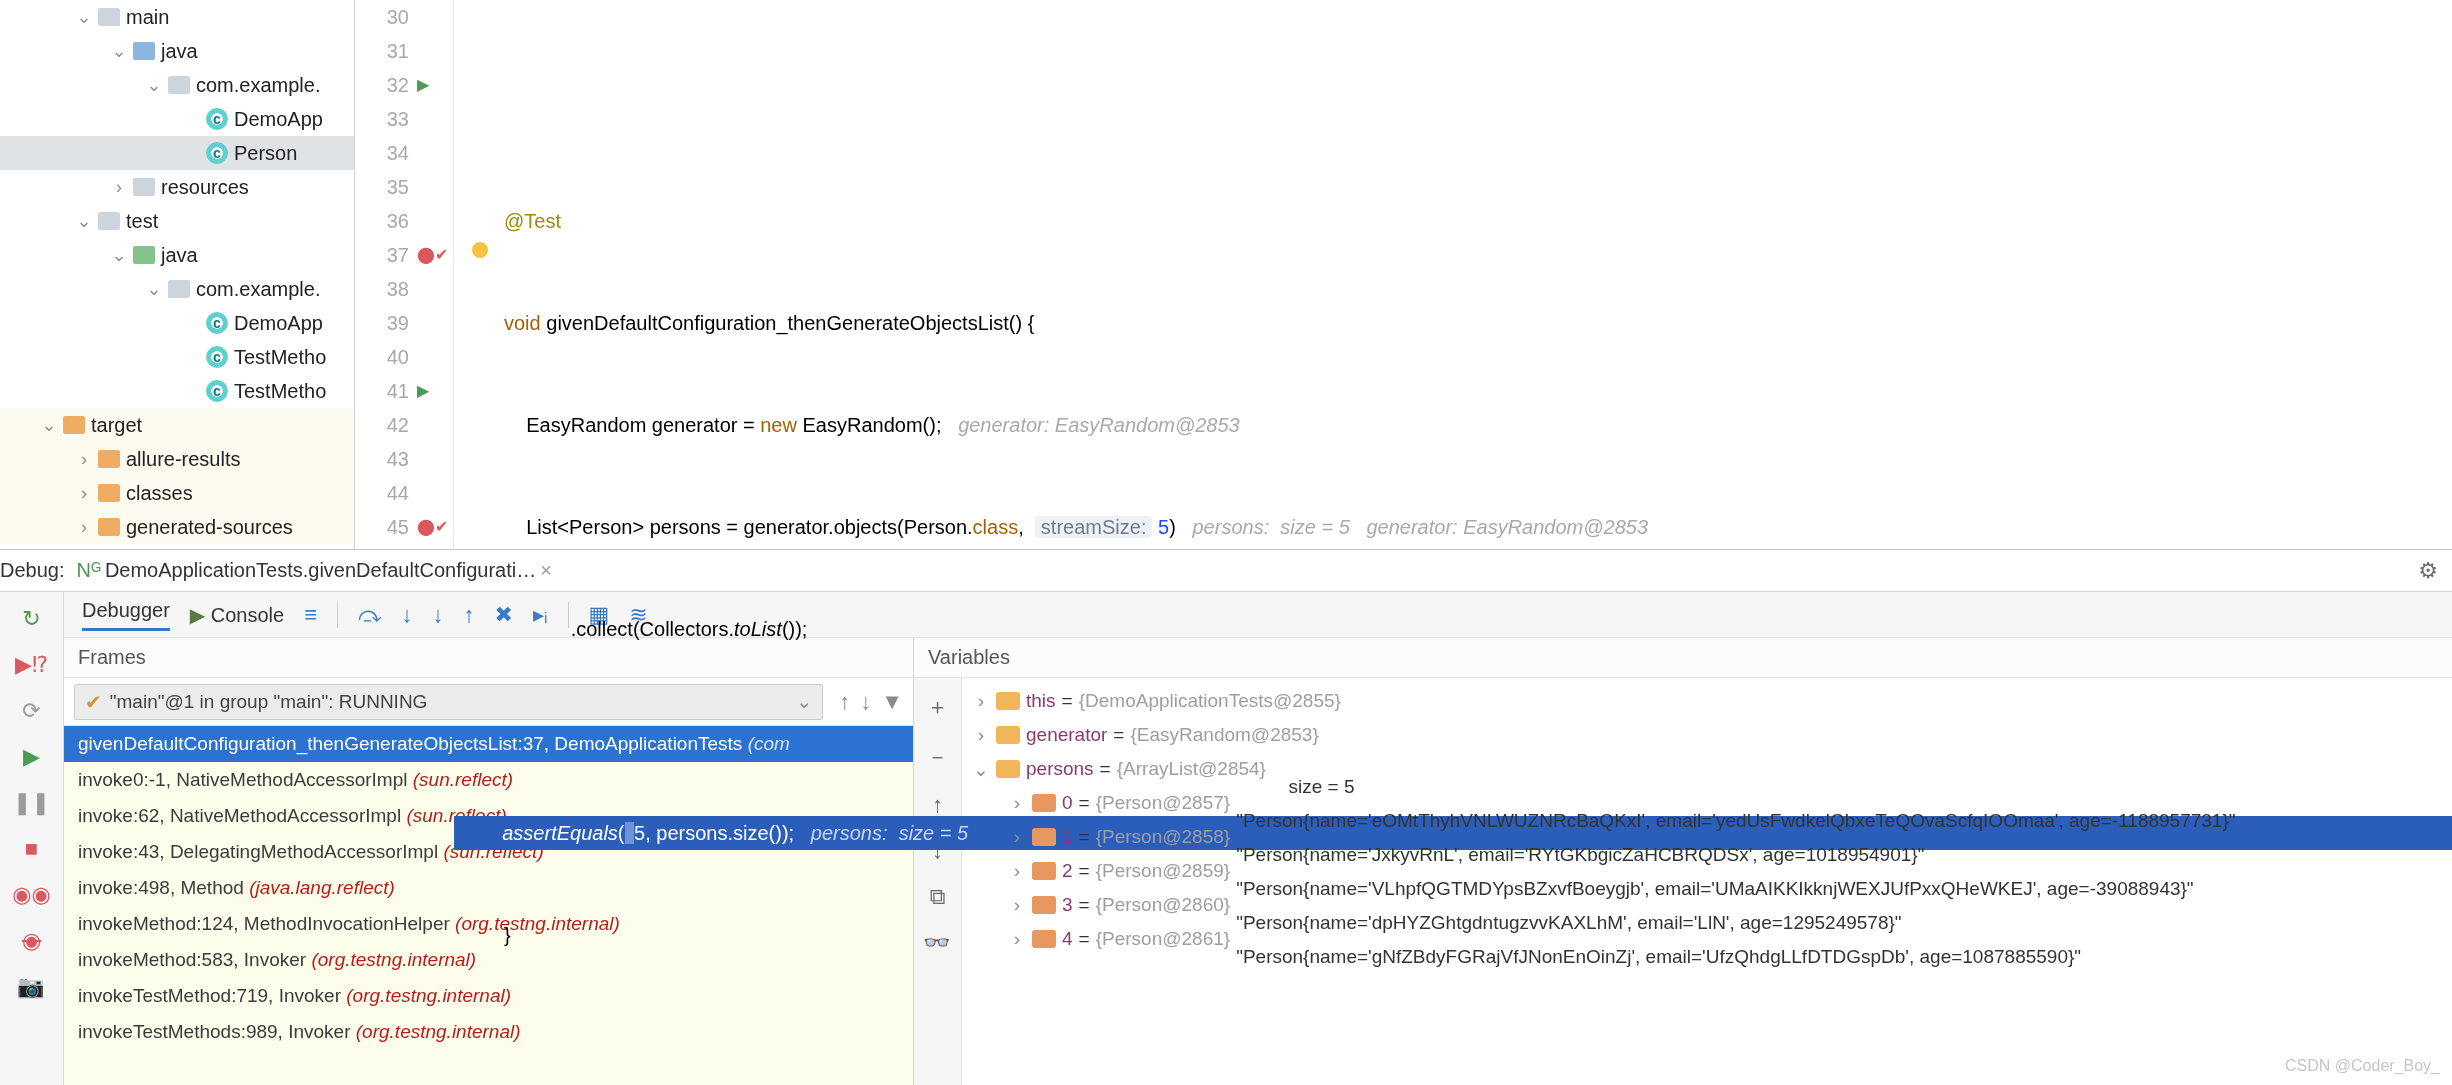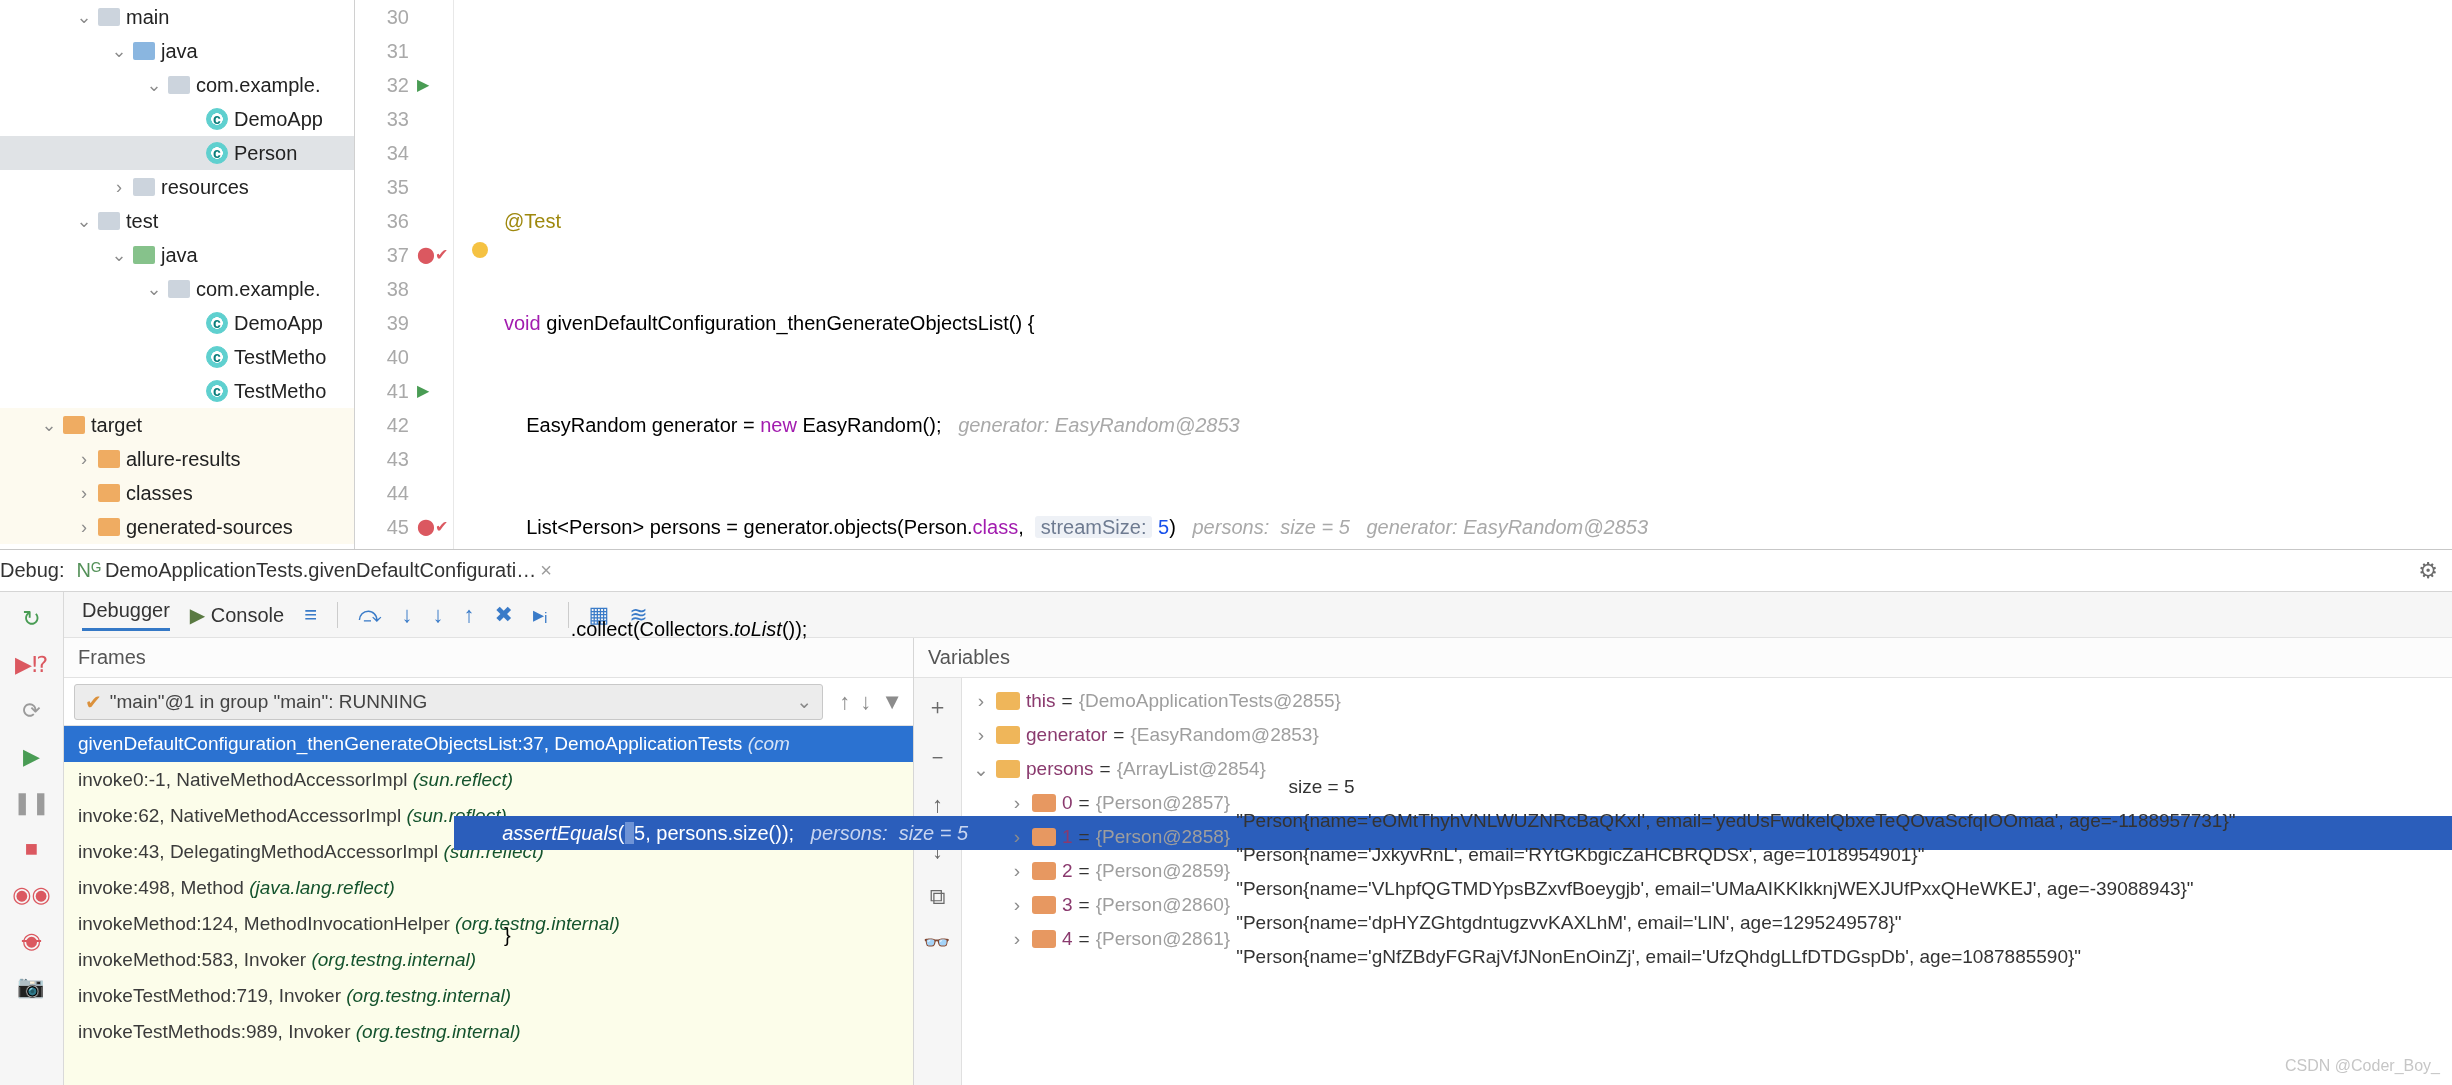--- a/index.html
+++ b/index.html
@@ -23,21 +23,21 @@
 .gutter { display:flex; background:#fff; border-right:1px solid #e8e8e8;justify-content:space-between; }
 .lncol { width: 62px; text-align:right; padding-right:8px; color:#a9a9a9; font-size:20px; }
 .lncol div, .markcol div { height: 34px; line-height:34px; }
 .markcol { width: 36px; position:relative; }
 .run-icon { color:#499c54; font-size:16px; }
 .bp-check { color:#db5860; }
 .code { flex:1; font-size:20px; line-height:34px; white-space:pre; position:relative; }
 .code .ln { height:34px; padding-left: 50px; }
 .caret-dot { position:absolute; left:18px; top:242px; width:16px; height:16px; border-radius:50%; background:#f5c242; }
 .code .ln.hl { background:#2b5ebb; color:#fff;padding-left:26px; }
-.kw  { color:#a21caf; }
+.kw  { color:#a16207; }
 .ann { color:#9e880d; }
 .fn  { font-style:italic; }
 .assert{ color:#fff; font-style:italic; }
 .num { color:#1750eb; }
 .hint{ color:#a9a9a9; font-style:italic; }
 .hintbox{ background:#eef1f6; color:#6e7b91; padding:0 6px; border-radius:3px; font-style:normal; }
 .hl .num { color:#fff; }
 .hl .hint{ color:#c8d5f0; }
 
 
@@ -63,21 +63,21 @@
 .panes { flex:1; display:flex; }
 .frames-pane { width: 850px; border-right:1px solid #d6d6d6; display:flex; flex-direction:column; }
 .pane-header { height: 40px; border-bottom:1px solid #e2e2e2; display:flex; align-items:center; padding:0 14px; font-size:20px; color:#555; background:#fcfcfc; }
 .thread-row { height:48px; display:flex; align-items:center; gap:16px; padding:0 10px; border-bottom:1px solid #e2e2e2; }
 .thread-select { flex:1; background:#ececec; border:1px solid #c8c8c8; border-radius:3px; height:36px; display:flex; align-items:center; padding:0 10px; font-size:19px; color:#444; }
 .thread-select .chk{ color:#db913c; margin-right:8px; font-size:20px; }
 .thread-arrows{ display:flex; gap:10px; color:#8c8c8c; font-size:22px;}
 .stack { flex:1; overflow:auto; background:#fcfdea; }
 .stack-row { padding:7px 14px; font-size:19px; color:#3b3b3b; white-space:nowrap; }
 .stack-row.cur { background:#2b72d1; color:#fff; }
-.stack-row .loc { color:#14532d; font-style:italic; }
+.stack-row .loc { color:#b91c1c; font-style:italic; }
 .stack-row.cur .loc { color:#d7e4f6; font-style:italic; }
 
 .vars-pane { flex:1; display:flex; flex-direction:column; }
 .vars-tools { width: 48px; border-right:1px solid #e0e0e0; background:#f6f6f6; display:flex; flex-direction:column; align-items:center; gap:20px; padding-top:14px; }
 .vars-tools .ic{ font-size:22px; color:#6a6a6a; cursor:pointer; }
 .vars-tree { flex:1; padding:6px 0; font-size:19px; position:relative; }
 .vr { display:flex; align-items:center; height:34px; gap:6px; white-space:nowrap; }
 .vr .chv{ color:#8c8c8c; width:18px; text-align:center; cursor:pointer; }
 .tag { width:24px; height:18px; border-radius:3px; }
 .tag-y{ background:#efb65a; }

